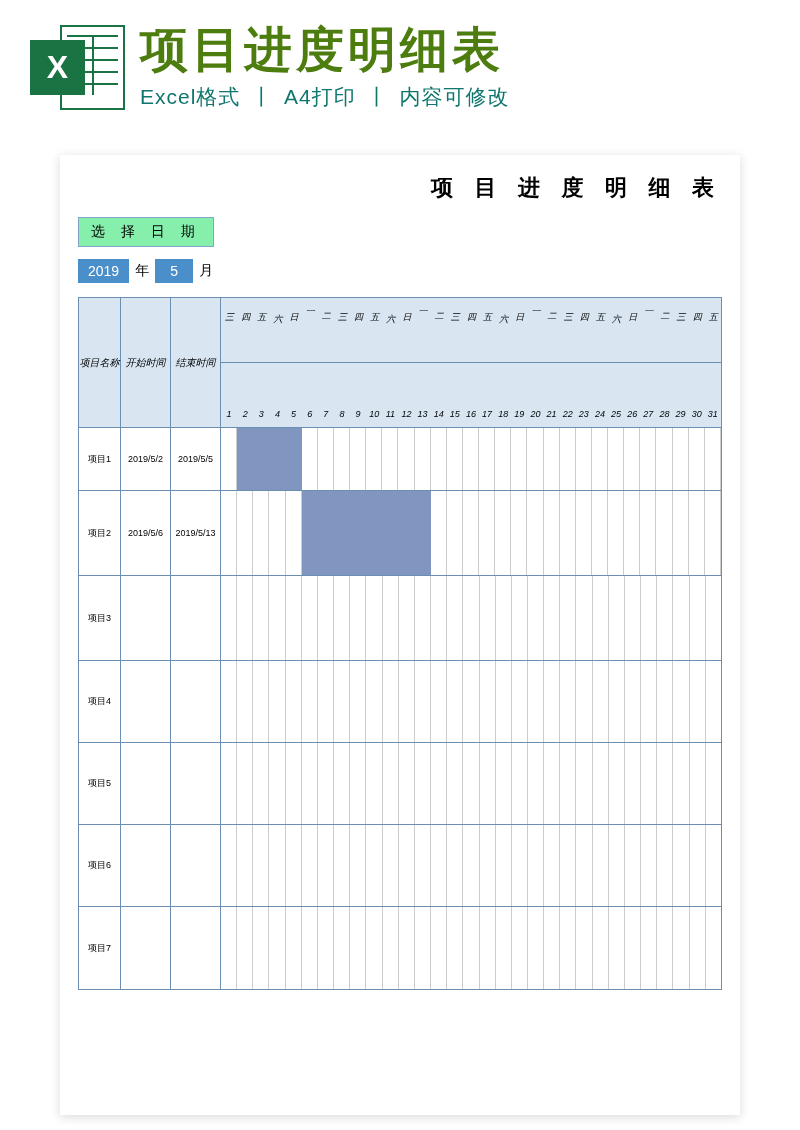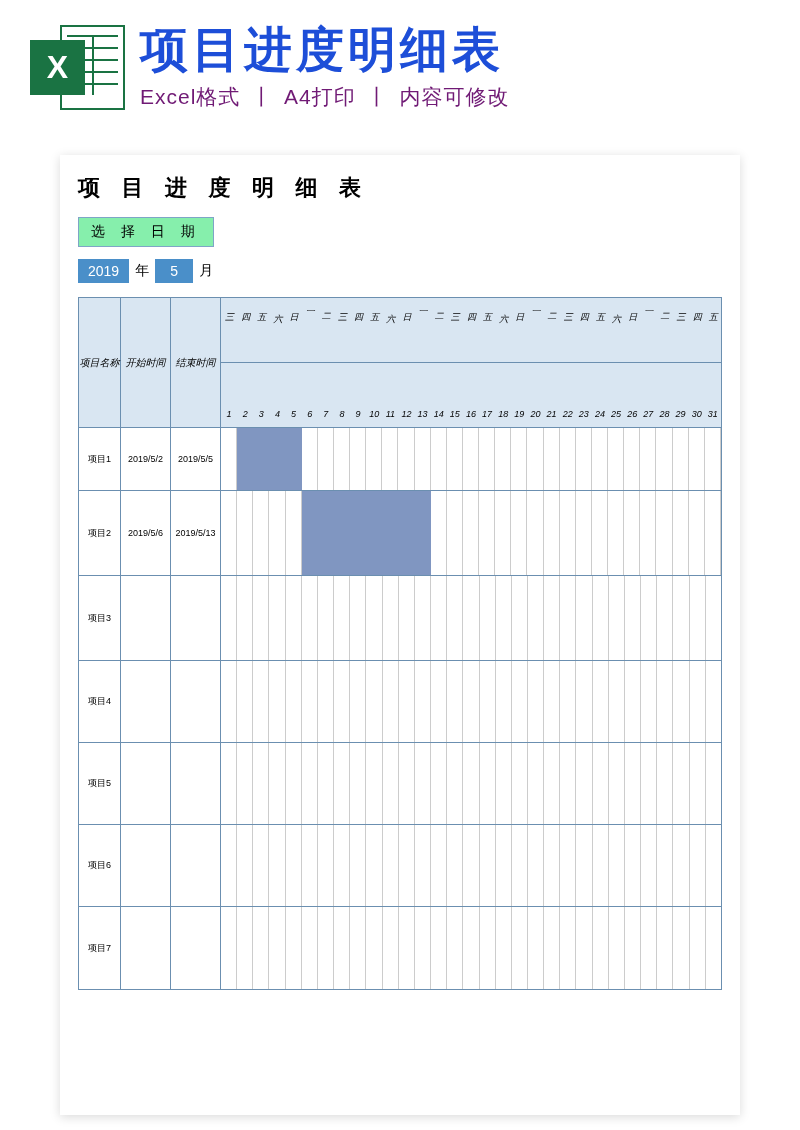--- a/index.html
+++ b/index.html
@@ -58,40 +58,40 @@
     justify-content: center;
     color: #fff;
     font-size: 32px;
     font-weight: bold;
     font-family: Arial, sans-serif;
   }
   .header-text { flex: 1; }
   .header-title {
     font-size: 48px;
     font-weight: 900;
-    color: #1d4ed8;
+    color: #4d7c0f;
     letter-spacing: 4px;
     line-height: 1.1;
   }
   .header-sub {
     font-size: 21px;
-    color: #701a75;
+    color: #0f766e;
     margin-top: 6px;
     letter-spacing: 1px;
   }
   .sep { margin: 0 4px; }
   .page-wrap {
     margin: 25px 60px 0 60px;
     background: #fff;
     box-shadow: 0 2px 10px rgba(0,0,0,0.15);
     padding: 18px 18px 25px 18px;
     height: 960px;
   }
   .doc-title {
-    text-align: left;
+    text-align: right;
     font-size: 22px;
     font-weight: bold;
     letter-spacing: 8px;
     margin-bottom: 14px;
     font-family: "SimSun", serif;
   }
   .date-label {
     display: inline-block;
     background: #86efac;
     border: 1px solid #7fa5c7;

